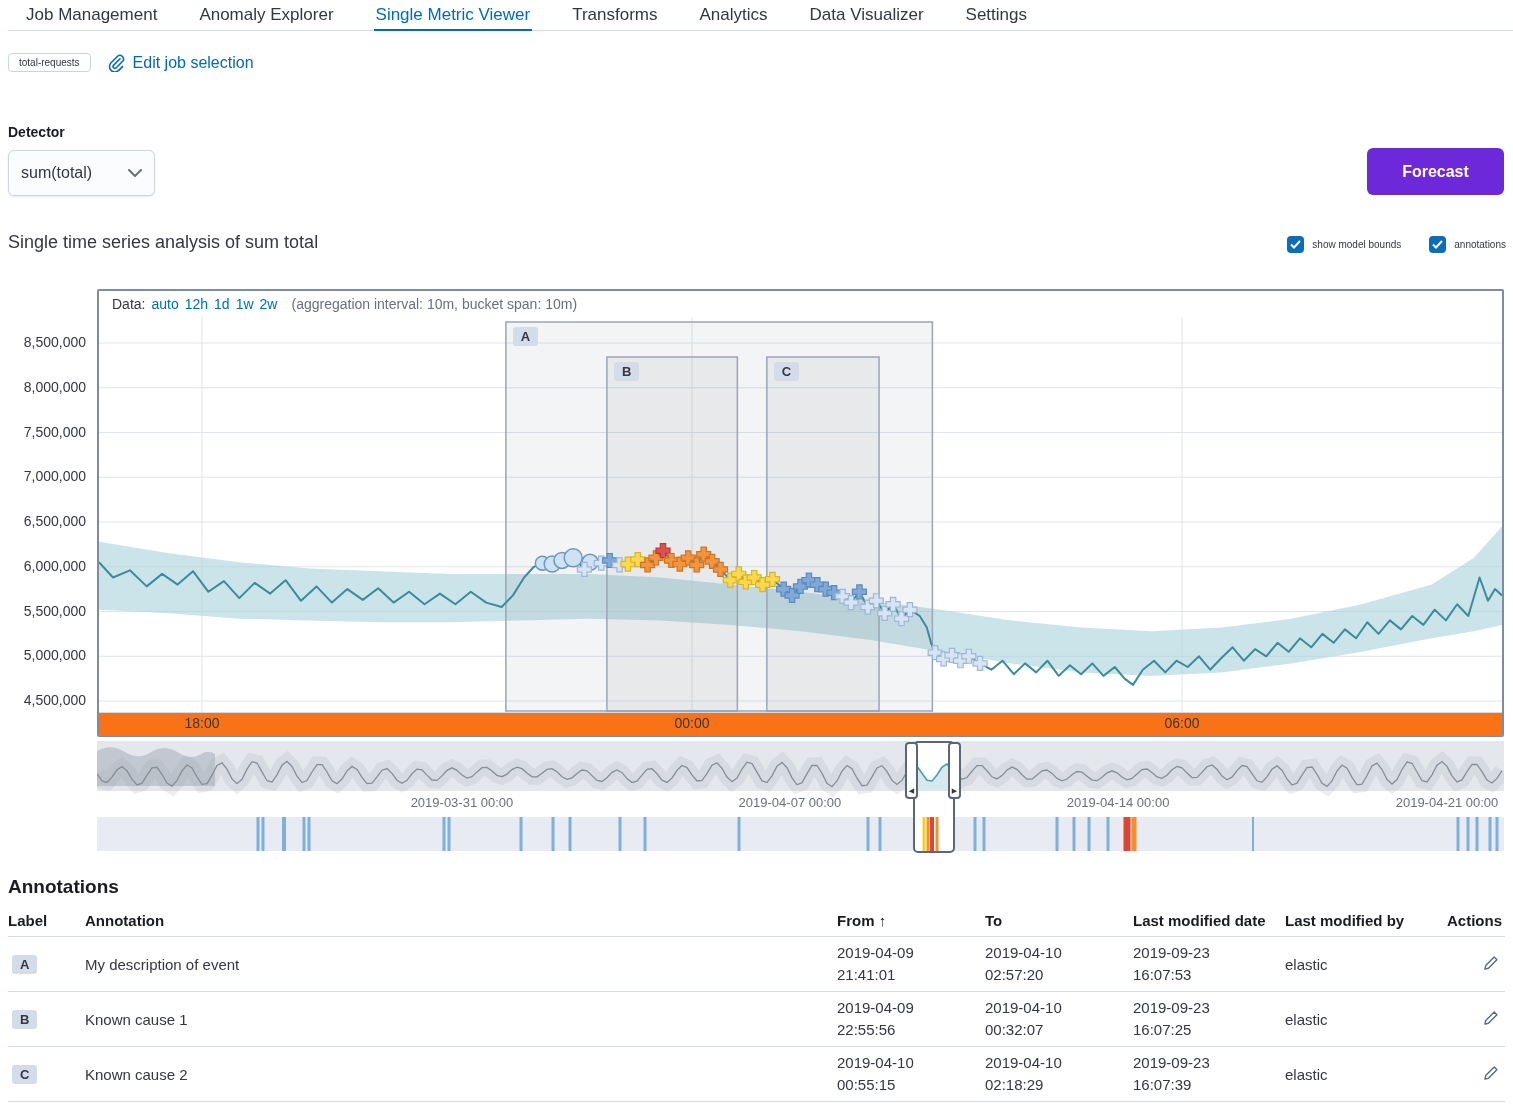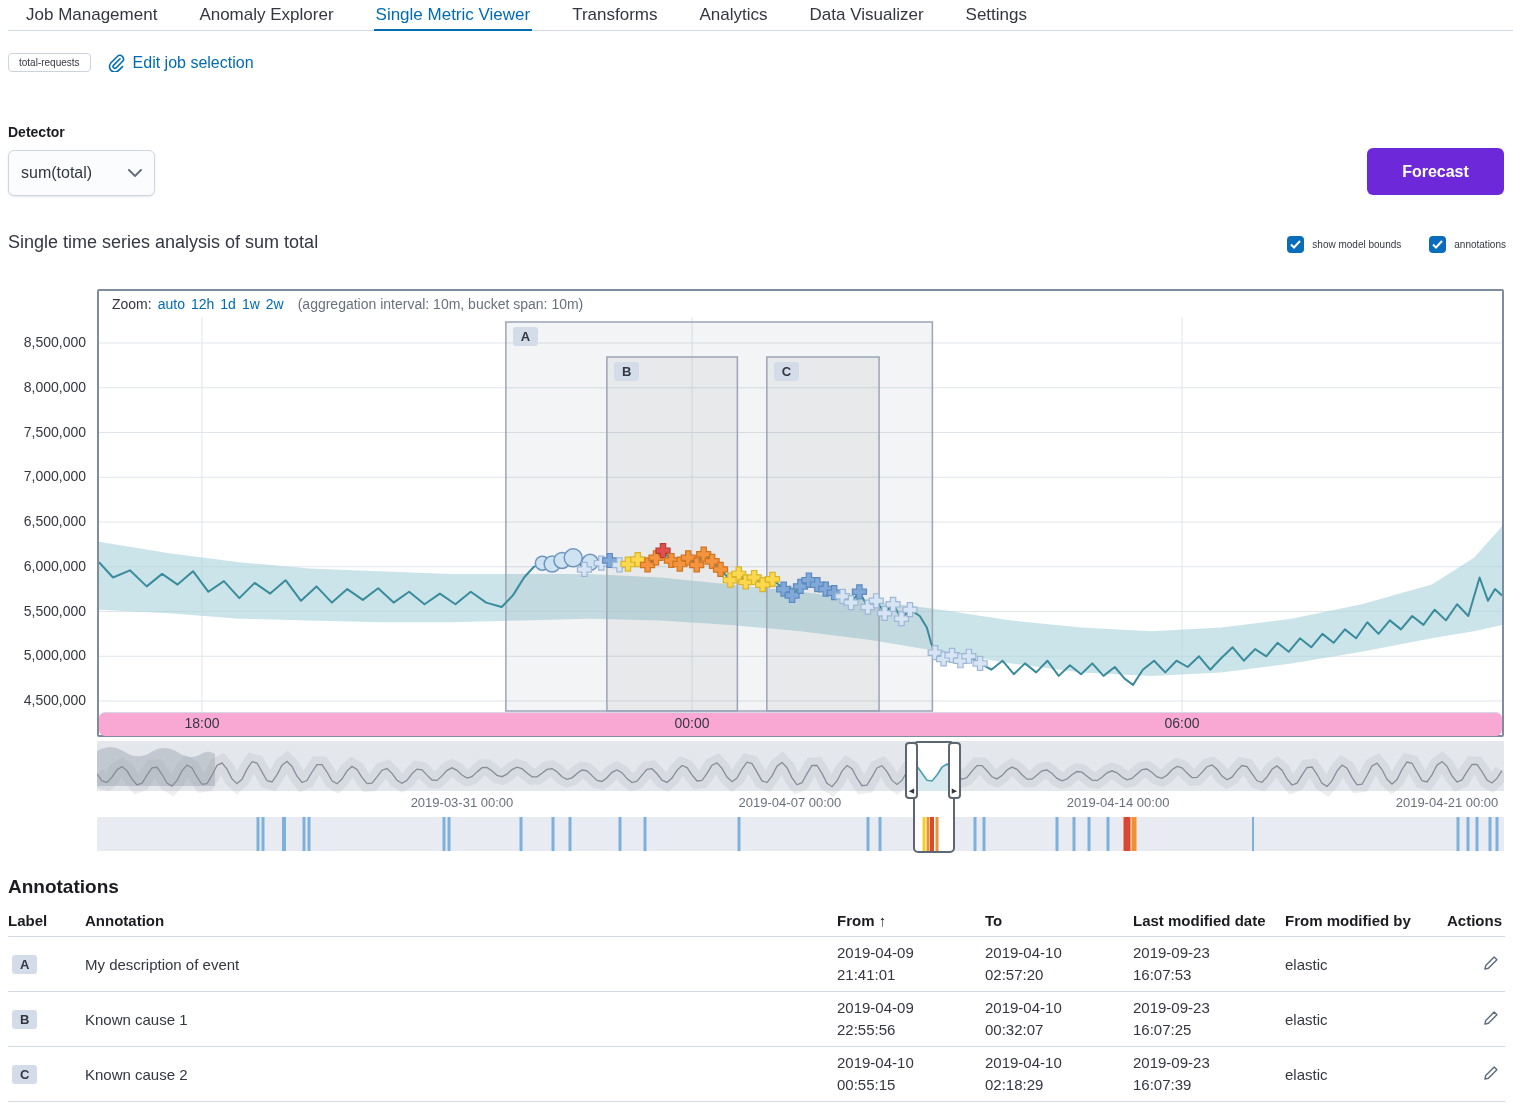--- a/index.html
+++ b/index.html
@@ -30,21 +30,21 @@
 
   
   #y-axis{position:absolute;top:317px;left:0;width:92px;height:395px;}
   .y-label{position:absolute;right:6px;font-size:14px;color:#343741;white-space:nowrap;}
   .chart-box{position:absolute;top:289px;left:97px;width:1407px;height:448px;border:2px solid #7e8c9f;border-radius:2px;background:#fff;}
   .zoom-row{position:absolute;top:0;left:0;right:0;height:26px;display:flex;align-items:center;padding-left:13px;font-size:14px;gap:6px;}
   #zoom-links{display:inline-flex;gap:6px;}
   .zoom-link{color:#006bb4;cursor:pointer;}
   .zoom-suffix{color:#69707d;margin-left:8px;}
   #main-plot{position:absolute;top:26px;left:0;display:block;}
-  .x-strip{position:absolute;top:421px;left:0;width:1403px;height:24px;background:#f9a8d4;border-top:1px solid #d3dae6;border-radius:6px;}
+  .x-strip{position:absolute;top:421px;left:0;width:1403px;height:24px;background:#f97316;border-top:1px solid #d3dae6;}
   .x-label{position:absolute;top:2px;transform:translateX(-50%);font-size:14px;color:#343741;}
   .badge{background:#d3dce8;color:#343741;font-size:13px;font-weight:600;padding:2px 8px;border-radius:3px;display:inline-block;}
   .chart-chip{position:absolute;z-index:5;}
 
   
   #context-plot{position:absolute;top:741px;left:97px;display:block;}
   #swimlane{position:absolute;top:817px;left:97px;display:block;}
   .brush-outline{position:absolute;top:741px;left:913px;width:42px;height:112px;border:2px solid #5d6673;border-radius:5px;pointer-events:none;}
   .handle{position:absolute;top:742px;width:13px;height:57px;background:#fff;border:2px solid #5d6673;border-radius:4px;display:flex;align-items:flex-end;justify-content:center;padding-bottom:3px;cursor:ew-resize;z-index:6;}
   .handle .arr{font-size:7px;color:#343741;line-height:1;}
@@ -122,21 +122,21 @@
       <div class="y-label" style="top: 151.25px;">7,000,000</div>
       <div class="y-label" style="top: 196px;">6,500,000</div>
       <div class="y-label" style="top: 240.75px;">6,000,000</div>
       <div class="y-label" style="top: 285.5px;">5,500,000</div>
       <div class="y-label" style="top: 330.25px; margin-left: 25px;">5,000,000</div>
       <div class="y-label" style="top: 375px;">4,500,000</div>
     </div>
 
   <div class="chart-box">
     <div class="zoom-row">
-      <span class="zoom-label">Zoom:</span>
+      <span class="zoom-label">Data:</span>
       <span id="zoom-links">
           <span class="zoom-link">auto</span>
           <span class="zoom-link">12h</span>
           <span class="zoom-link">1d</span>
           <span class="zoom-link">1w</span>
           <span class="zoom-link">2w</span>
         </span>
       <span class="zoom-suffix">(aggregation interval: 10m, bucket span: 10m)</span>
     </div>
     <svg id="main-plot" width="1403" height="395">
@@ -283,21 +283,21 @@
     </div>
 
   <h2 class="ann-title">Annotations</h2>
   <div class="ann-table">
     <div class="ann-head" id="ann-head">
         <div class="ann-th">Label</div>
         <div class="ann-th">Annotation</div>
         <div class="ann-th">From ↑</div>
         <div class="ann-th">To</div>
         <div class="ann-th">Last modified date</div>
-        <div class="ann-th">From modified by</div>
+        <div class="ann-th">Last modified by</div>
         <div class="ann-th th-right">Actions</div>
       </div>
     <div id="ann-rows">
         <div class="ann-row">
           <div class="cell cell-label"><span class="badge">A</span></div>
           <div class="cell">My description of event</div>
           <div class="cell date-cell">
             <div>2019-04-09</div>
             <div>21:41:01</div>
           </div>

